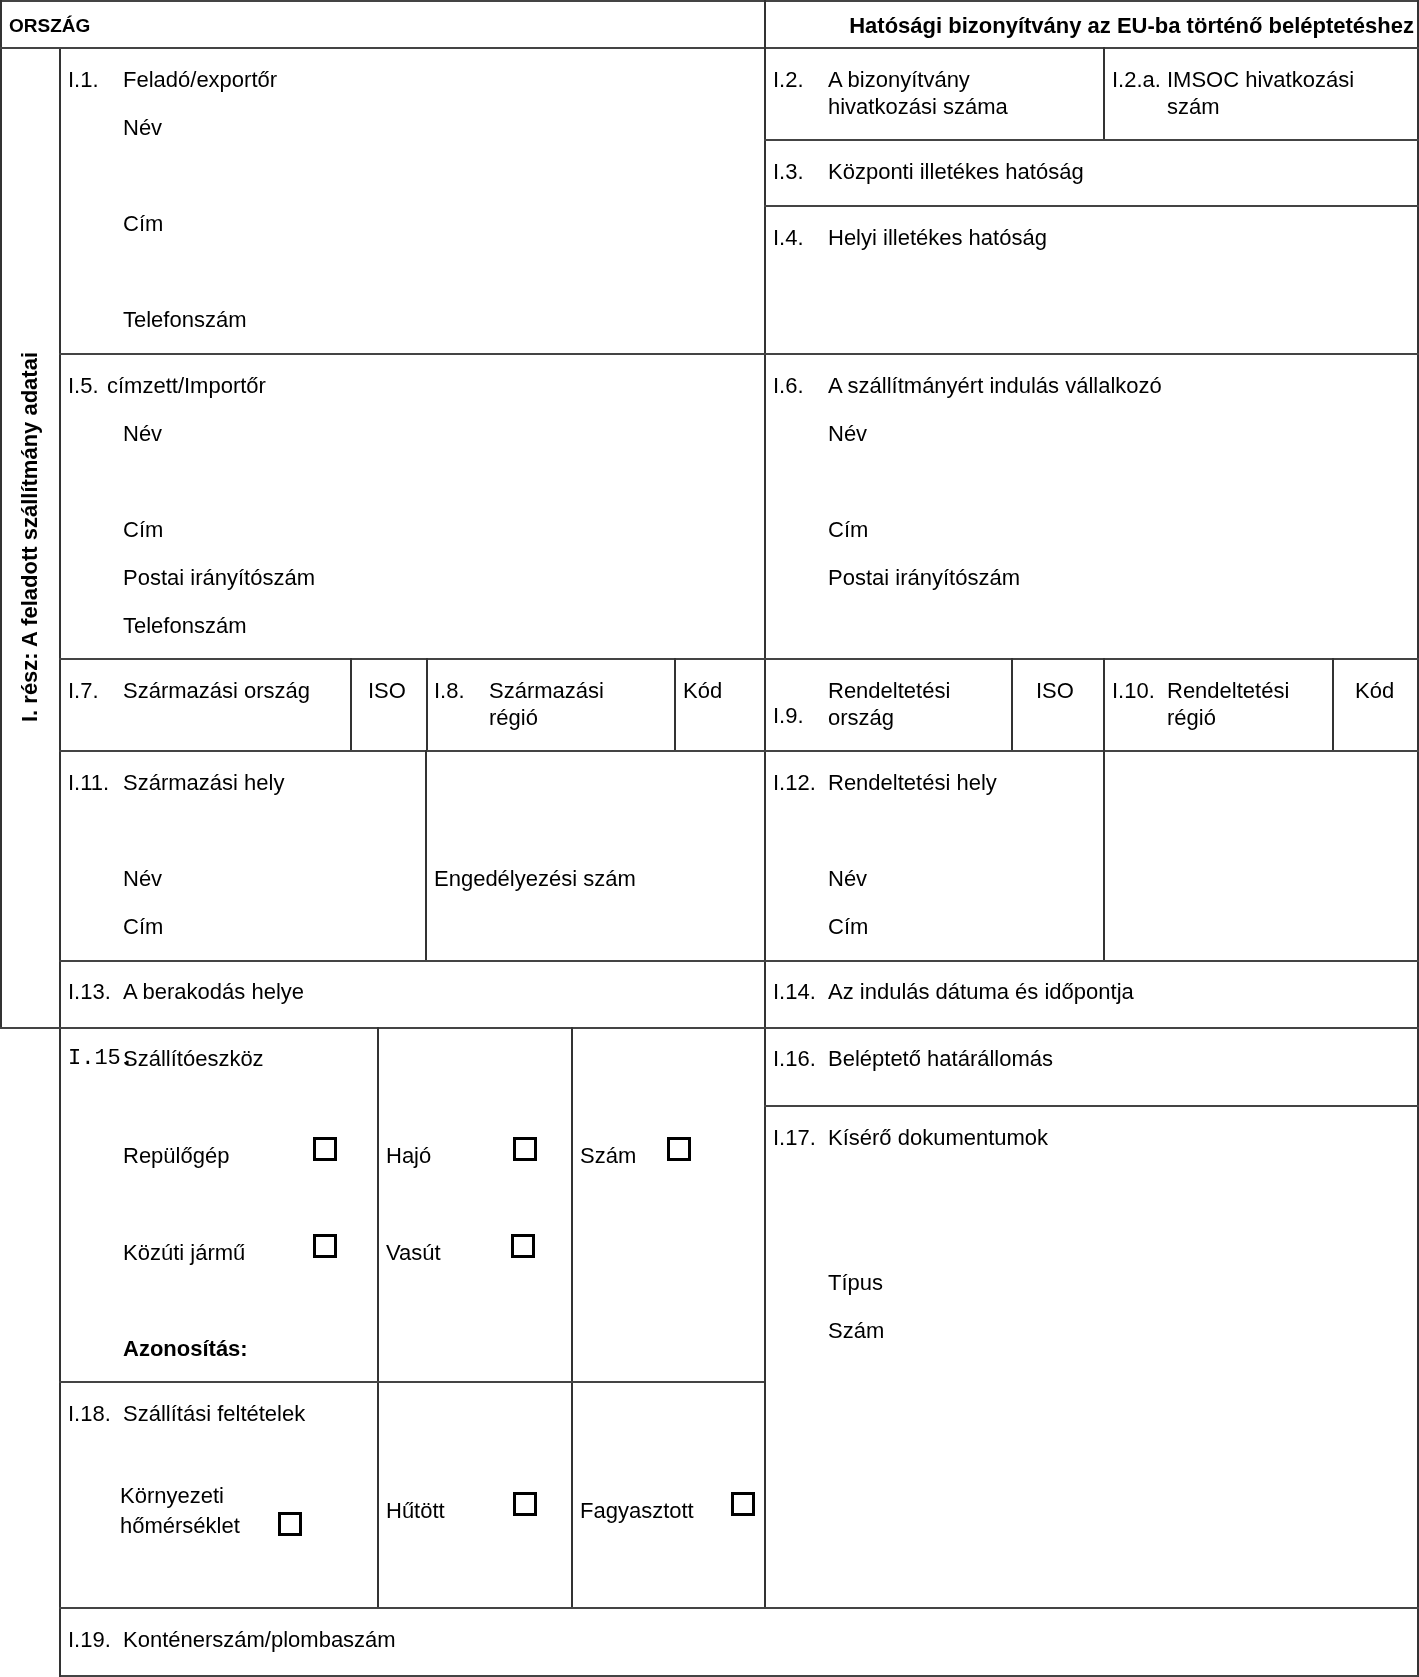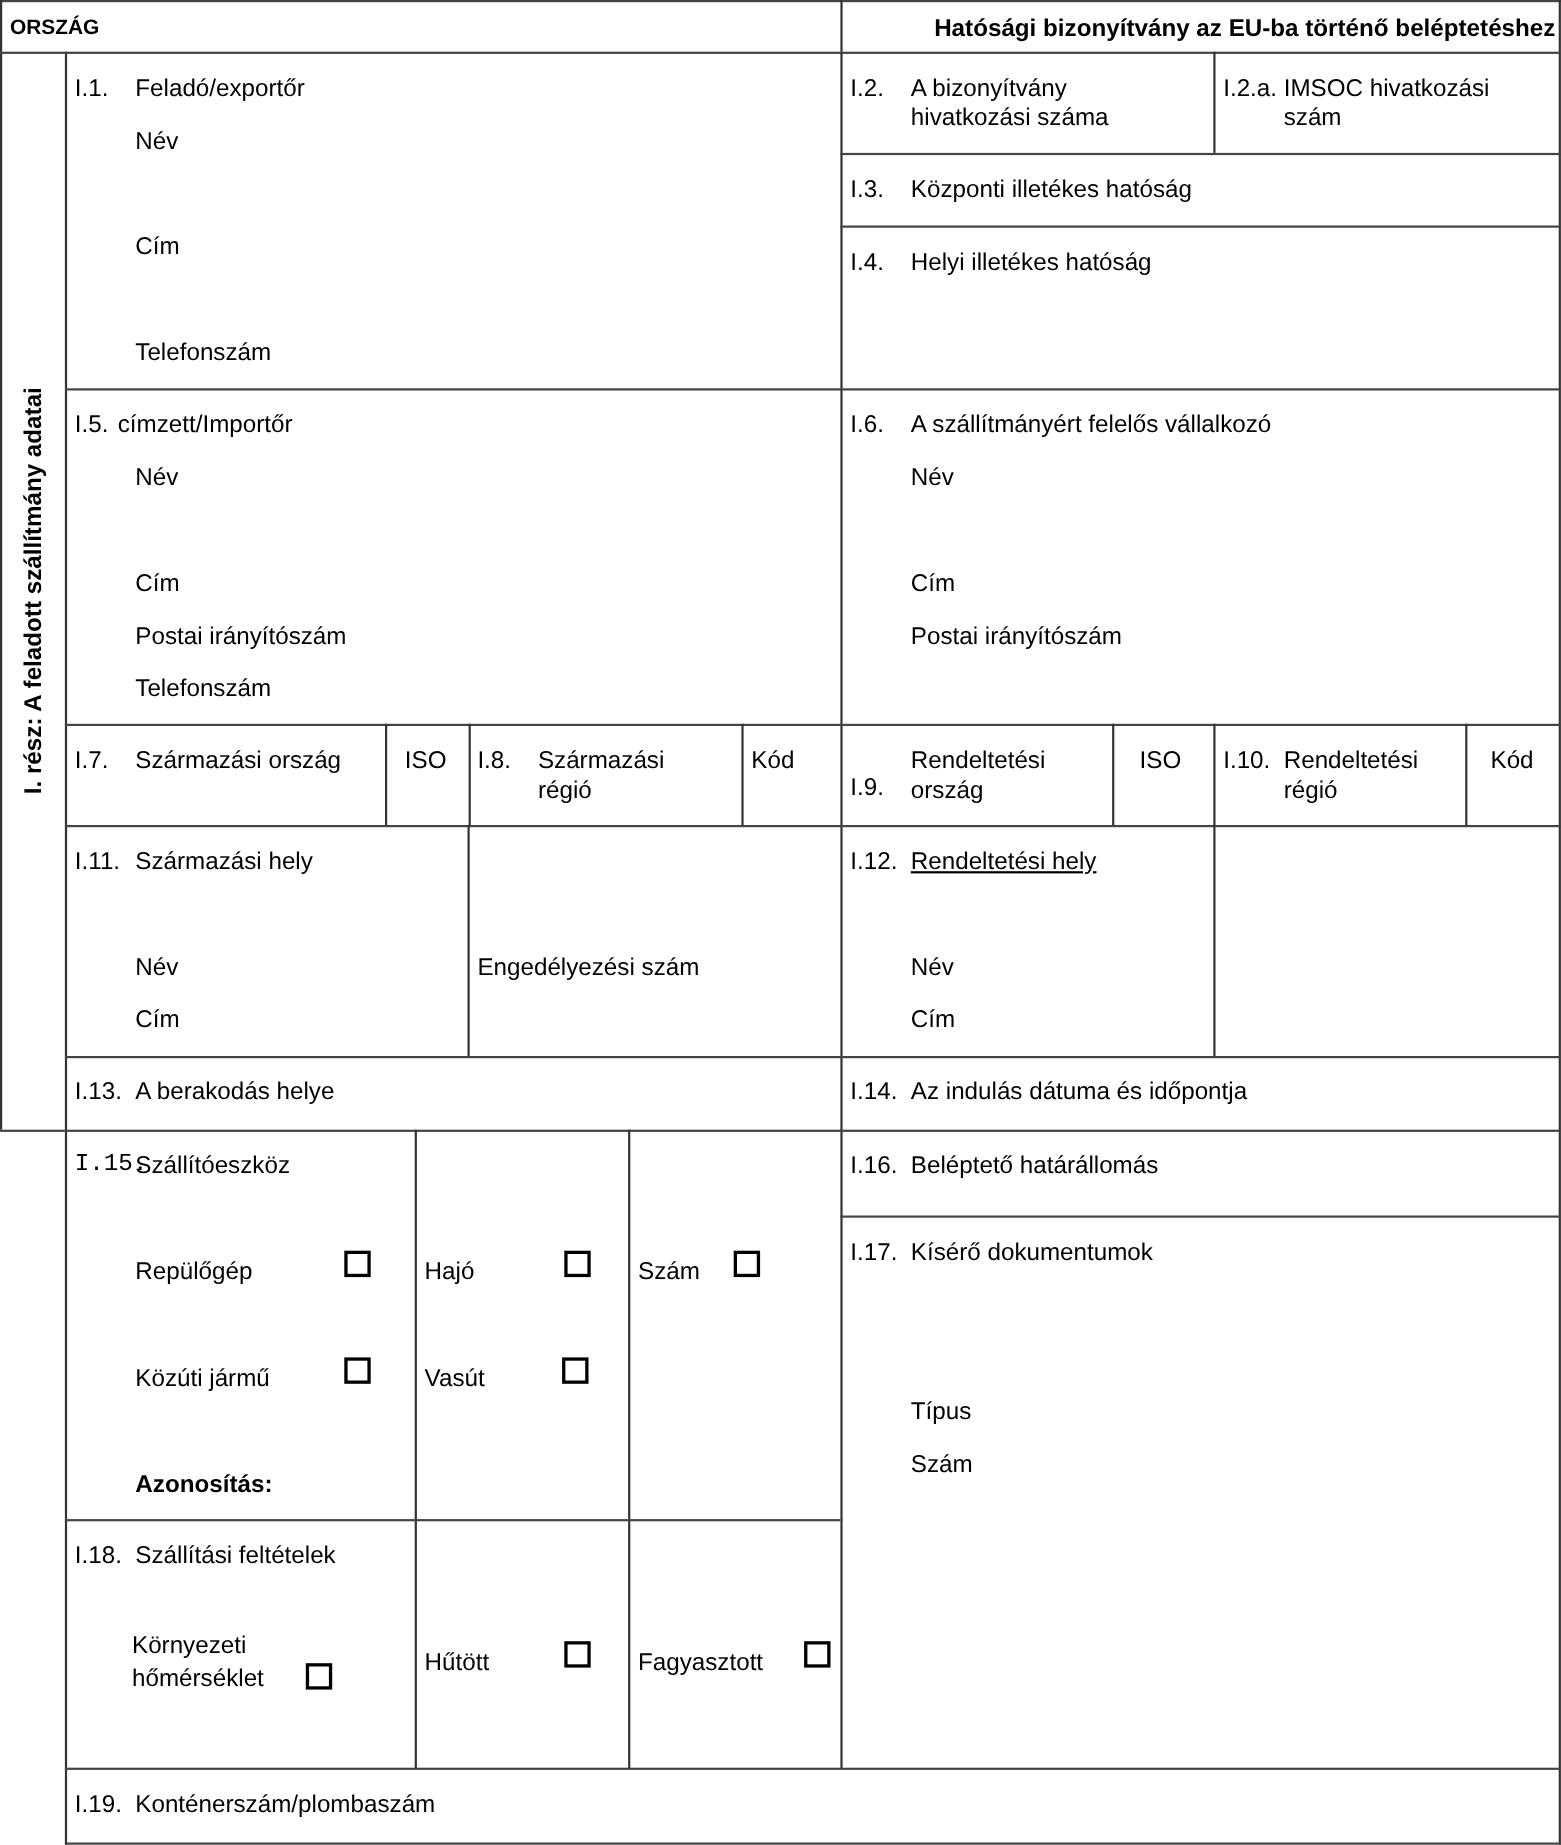--- a/index.html
+++ b/index.html
@@ -100,21 +100,21 @@
   <div class="num" style="left:68px;top:372px;">I.5.</div>
   <div class="t" style="left:107px;top:372px;">címzett/Importőr</div>
   <div class="t" style="left:123px;top:420px;">Név</div>
   <div class="t" style="left:123px;top:516px;">Cím</div>
   <div class="t" style="left:123px;top:564px;">Postai irányítószám</div>
   <div class="t" style="left:123px;top:612px;">Telefonszám</div>
 </div>
 
 <div class="cell">
   <div class="num" style="left:773px;top:372px;">I.6.</div>
-  <div class="t" style="left:828px;top:372px;">A szállítmányért felelős vállalkozó</div>
+  <div class="t" style="left:828px;top:372px;">A szállítmányért indulás vállalkozó</div>
   <div class="t" style="left:828px;top:420px;">Név</div>
   <div class="t" style="left:828px;top:516px;">Cím</div>
   <div class="t" style="left:828px;top:564px;">Postai irányítószám</div>
 </div>
 
 <div class="cell">
   <div class="num" style="left:68px;top:677px;">I.7.</div>
   <div class="t" style="left:123px;top:677px;">Származási ország</div>
   <div class="t" style="left:368px;top:677px;">ISO</div>
 </div>
@@ -143,21 +143,21 @@
 <div class="cell">
   <div class="num" style="left:68px;top:769px;">I.11.</div>
   <div class="t" style="left:123px;top:769px;">Származási hely</div>
   <div class="t" style="left:123px;top:865px;">Név</div>
   <div class="t" style="left:123px;top:913px;">Cím</div>
   <div class="t" style="left:434px;top:865px;">Engedélyezési szám</div>
 </div>
 
 <div class="cell">
   <div class="num" style="left:773px;top:769px;">I.12.</div>
-  <div class="t" style="left:828px;top:769px;text-decoration:underline;">Rendeltetési hely</div>
+  <div class="t" style="left:828px;top:769px;">Rendeltetési hely</div>
   <div class="t" style="left:828px;top:865px;">Név</div>
   <div class="t" style="left:828px;top:913px;">Cím</div>
 </div>
 
 <div class="cell">
   <div class="num" style="left:68px;top:978px;">I.13.</div>
   <div class="t" style="left:123px;top:978px;">A berakodás helye</div>
 </div>
 
 <div class="cell">

